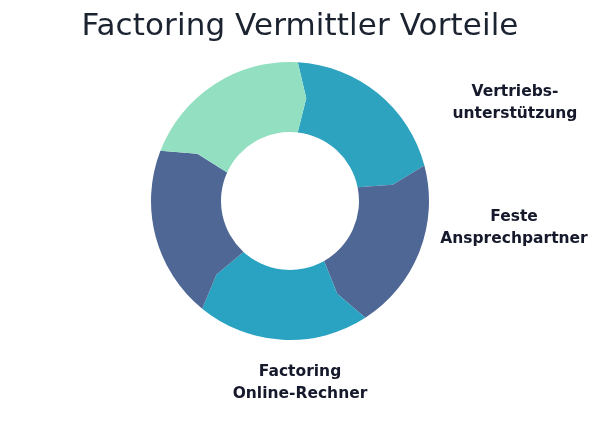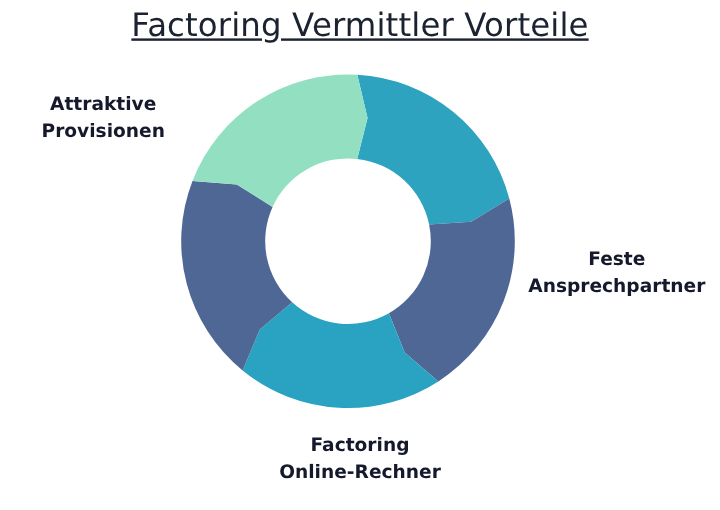--- a/index.html
+++ b/index.html
@@ -19,26 +19,25 @@
     width: 600px;
     height: 425px;
   }
   .title {
     position: absolute;
     left: 0;
     top: 6px;
     width: 600px;
     text-align: center;
     font-family: "DejaVu Sans", sans-serif;
-    font-size: 27px;
+    font-size: 31px;
     font-weight: 400;
     color: #1b2230;
     letter-spacing: 0.1px;
     white-space: nowrap;
-    text-decoration: underline;
   }
   .wheel {
     position: absolute;
     left: 0;
     top: 0;
     width: 600px;
     height: 425px;
   }
   .seg-label {
     position: absolute;
@@ -66,23 +65,23 @@
   <svg class="wheel" viewBox="0 0 600 425">
     <g id="segments-group">
         <path d="M 297.76 62.22 A 139 139 0 0 1 424.39 165.49 L 392.72 184.73 L 357.59 187.13 A 69 69 0 0 0 297.69 132.43 L 306.27 98.28 Z" fill="#2EA3C0"></path>
         <path d="M 424.39 165.49 A 139 139 0 0 1 365.30 317.84 L 337.22 293.66 L 324.08 261.00 A 69 69 0 0 0 357.59 187.13 L 392.72 184.73 Z" fill="#4F6795"></path>
         <path d="M 365.30 317.84 A 139 139 0 0 1 202.15 308.72 L 216.46 274.54 L 243.47 251.95 A 69 69 0 0 0 324.08 261.00 L 337.22 293.66 Z" fill="#29A3C1"></path>
         <path d="M 202.15 308.72 A 139 139 0 0 1 160.41 150.73 L 197.34 153.78 L 227.16 172.50 A 69 69 0 0 0 243.47 251.95 L 216.46 274.54 Z" fill="#4F6795"></path>
         <path d="M 160.41 150.73 A 139 139 0 0 1 297.76 62.22 L 306.27 98.28 L 297.69 132.43 A 69 69 0 0 0 227.16 172.50 L 197.34 153.78 Z" fill="#92E0C1"></path>
       </g>
   </svg>
 
-  <div class="seg-label lbl-commissions">Attraktive
-Provisionen</div>
 
+  <div class="seg-label lbl-sales">Vertriebs-
+unterstützung</div>
 
   <div class="seg-label lbl-calculator">Factoring
 Online-Rechner</div>
 
   <div class="seg-label lbl-contacts">Feste
 Ansprechpartner</div>
 
 
 </div>
 

